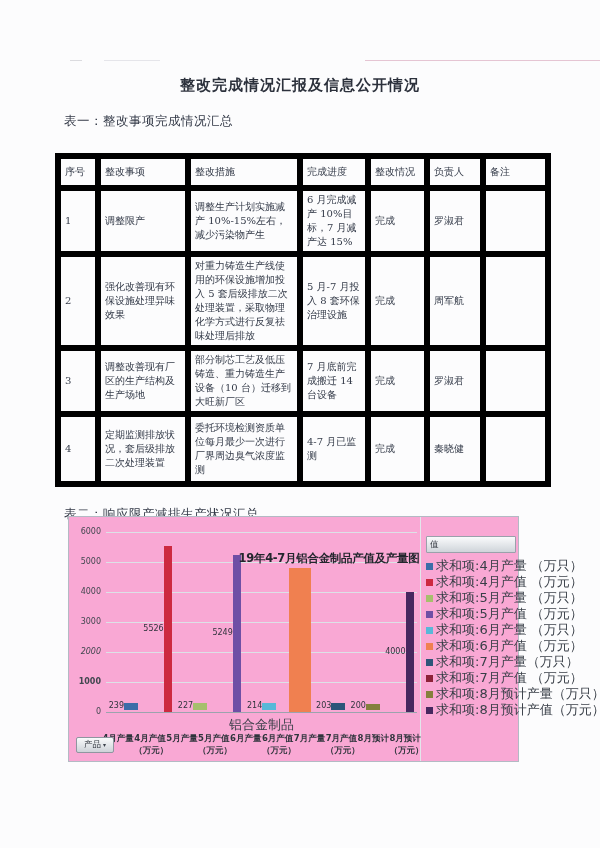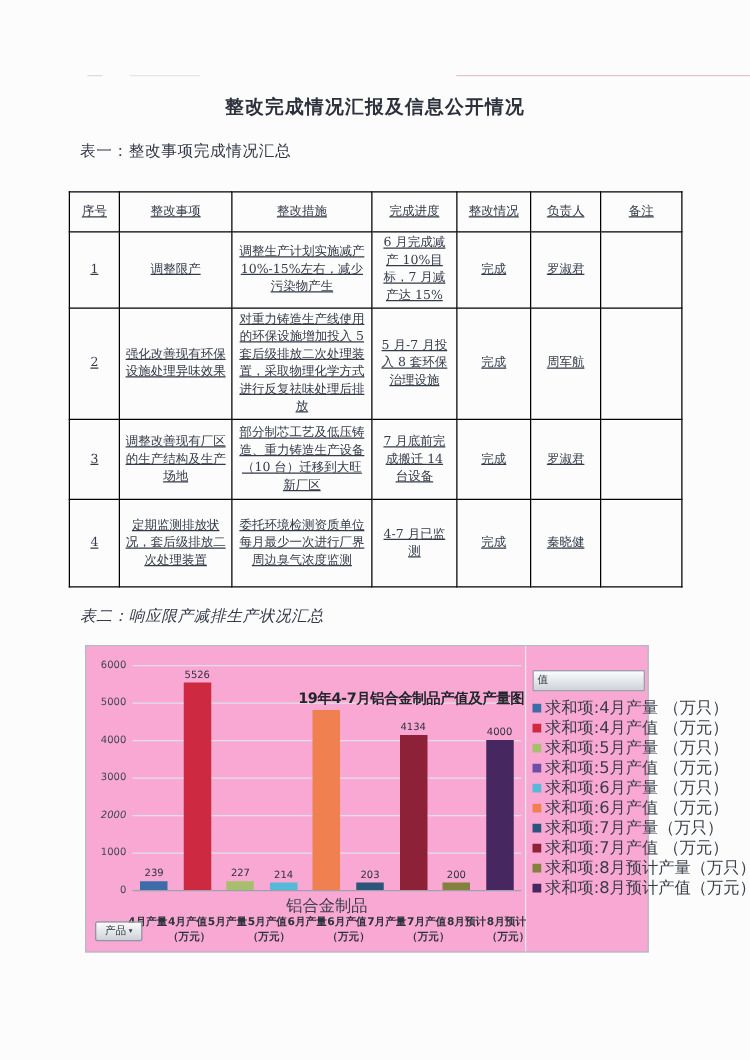--- a/index.html
+++ b/index.html
@@ -17,30 +17,30 @@
   .doc-title{
     position:absolute;left:0;top:76px;width:600px;margin:0;
     text-align:center;font-size:15px;font-weight:700;color:#2c313c;
     letter-spacing:1px;font-family:Liberation Mono, monospace;
   }
   .caption{
     position:absolute;left:64px;font-size:12.5px;color:#333947;
     font-family:"DejaVu Serif",serif;letter-spacing:.5px;
   }
   .cap1{top:113px;}
-  .cap2{top:485px;font-style:italic;}
+  .cap2{top:506px;}
 
   table.t1{
     position:absolute;left:55px;top:153px;width:490px;
     border-collapse:collapse;table-layout:fixed;
     font-family:"DejaVu Serif",serif;font-size:10px;color:#343b49;
   }
   table.t1 th,table.t1 td{
-    border:1px solid #000000;text-align:center;vertical-align:middle;
-    padding:2px 4px;line-height:14px;font-weight:400;word-break:break-all;text-decoration:underline;
+    border:6px solid #000000;text-align:left;vertical-align:middle;
+    padding:2px 4px;line-height:14px;font-weight:400;word-break:break-all;
   }
   table.t1 thead tr{height:32px;}
   table.t1 tbody tr:nth-child(1){height:58px;}
   table.t1 tbody tr:nth-child(2){height:80px;}
   table.t1 tbody tr:nth-child(3){height:64px;}
   table.t1 tbody tr:nth-child(4){height:70px;}
 
   .chart-frame{
     position:absolute;left:68px;top:516px;width:451px;height:246px;
     background:#f9a8d4;border:1px solid #b3bac4;box-sizing:border-box;
@@ -49,21 +49,21 @@
   .gridline.baseline{background:#9ca3ad;}
   .ytick{
     position:absolute;left:0;width:32px;text-align:right;
     font-size:8px;color:#41474f;line-height:10px;
   }
   .bars{
     position:absolute;left:37px;top:15px;width:311px;height:180px;
     display:flex;align-items:flex-end;justify-content:space-around;
   }
   .bar-slot{
-    width:29px;display:flex;flex-direction:column;align-items:center;
+    width:29px;display:flex;flex-direction:row;align-items:center;
     justify-content:flex-end;
   }
   .bar-val{font-size:8px;color:#2e333c;line-height:9px;margin-bottom:2px;white-space:nowrap;}
   .bar{width:22px;}
   .chart-title{
     position:absolute;left:110px;top:34px;width:300px;text-align:center;
     font-size:11.5px;font-weight:700;color:#23262d;letter-spacing:-.3px;
     white-space:nowrap;z-index:5;
   }
   .legend-divider{position:absolute;left:351px;top:0;width:1px;height:244px;background:#e3e6eb;}
@@ -181,51 +181,51 @@
         <div class="gridline" style="top: 135px;"></div>
         <div class="gridline" style="top: 165px;"></div>
         <div class="gridline baseline" style="top: 195px;"></div>
       </div>
     <div id="ytick-layer">
         <div class="ytick" style="top: 10px;">6000</div>
         <div class="ytick" style="top: 40px;">5000</div>
         <div class="ytick" style="top: 70px;">4000</div>
         <div class="ytick" style="top: 100px;">3000</div>
         <div class="ytick" style="top: 130px; font-style: italic;">2000</div>
-        <div class="ytick" style="top: 160px;">1000</div>
+        <div class="ytick" style="top: 160px; font-weight: bold;">1000</div>
         <div class="ytick" style="top: 190px;">0</div>
       </div>
     <div class="bars" id="bars">
         <div class="bar-slot">
     <div class="bar-val">239</div>
     <div class="bar" style="height: 7.2px; background: rgb(60, 109, 168);"></div>
   </div>
         <div class="bar-slot">
     <div class="bar-val">5526</div>
     <div class="bar" style="height: 165.8px; background: rgb(205, 41, 64);"></div>
   </div>
         <div class="bar-slot">
     <div class="bar-val">227</div>
     <div class="bar" style="height: 6.8px; background: rgb(166, 191, 109);"></div>
   </div>
         <div class="bar-slot">
+    <div class="bar-val">5249</div>
+    <div class="bar" style="height: 157.5px; background: rgb(111, 79, 165);"></div>
+  </div>
+        <div class="bar-slot">
     <div class="bar-val">214</div>
     <div class="bar" style="height: 6.4px; background: rgb(88, 184, 216);"></div>
   </div>
         <div class="bar-slot">
     <div class="bar-val"></div>
     <div class="bar" style="height: 144px; background: rgb(240, 128, 80);"></div>
   </div>
         <div class="bar-slot">
     <div class="bar-val">203</div>
     <div class="bar" style="height: 6.1px; background: rgb(45, 85, 121);"></div>
-  </div>
-        <div class="bar-slot">
-    <div class="bar-val">4134</div>
-    <div class="bar" style="height: 124px; background: rgb(141, 33, 56);"></div>
   </div>
         <div class="bar-slot">
     <div class="bar-val">200</div>
     <div class="bar" style="height: 6px; background: rgb(132, 128, 61);"></div>
   </div>
         <div class="bar-slot">
     <div class="bar-val">4000</div>
     <div class="bar" style="height: 120px; background: rgb(71, 39, 95);"></div>
   </div>
       </div>

